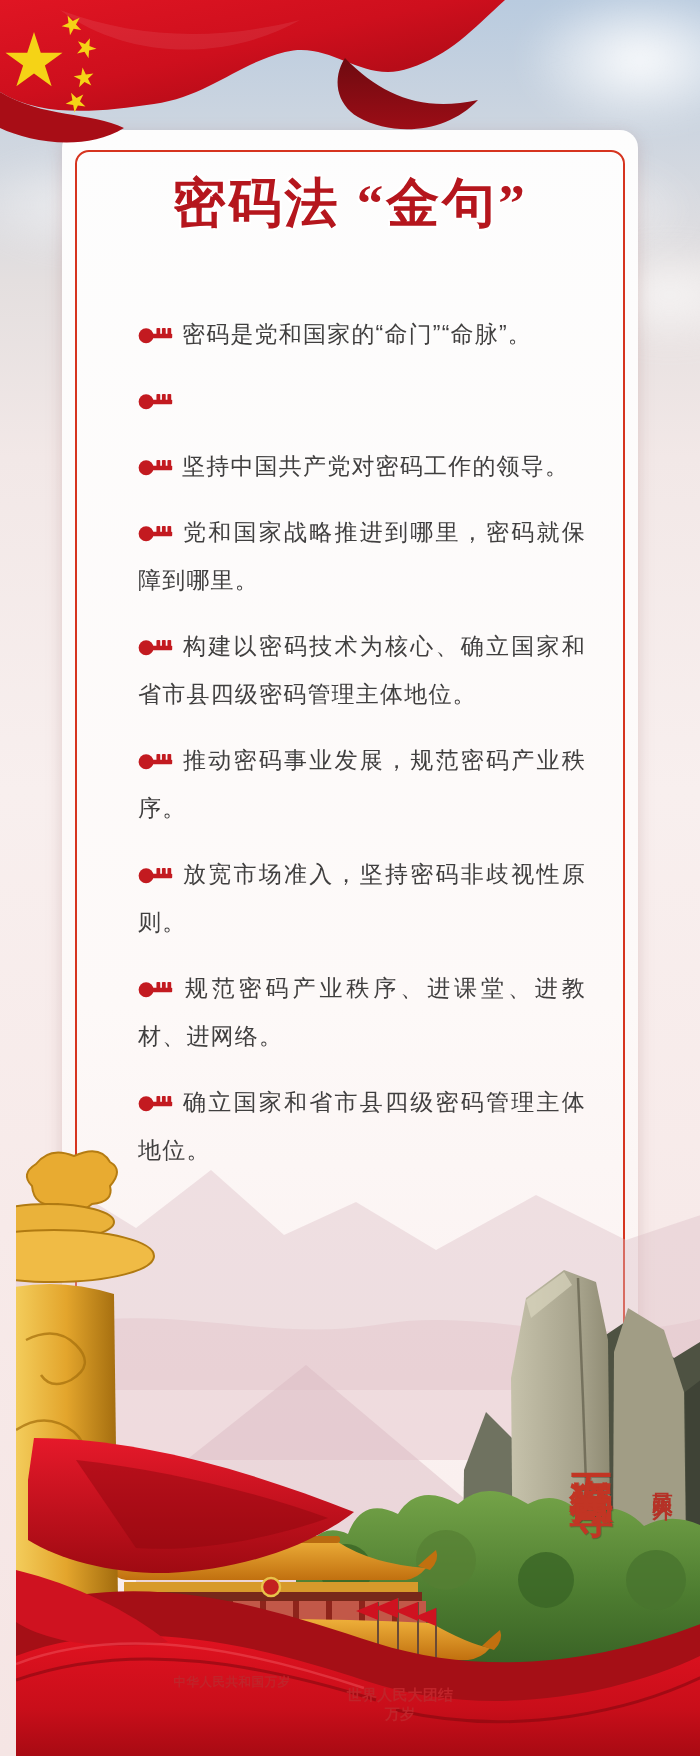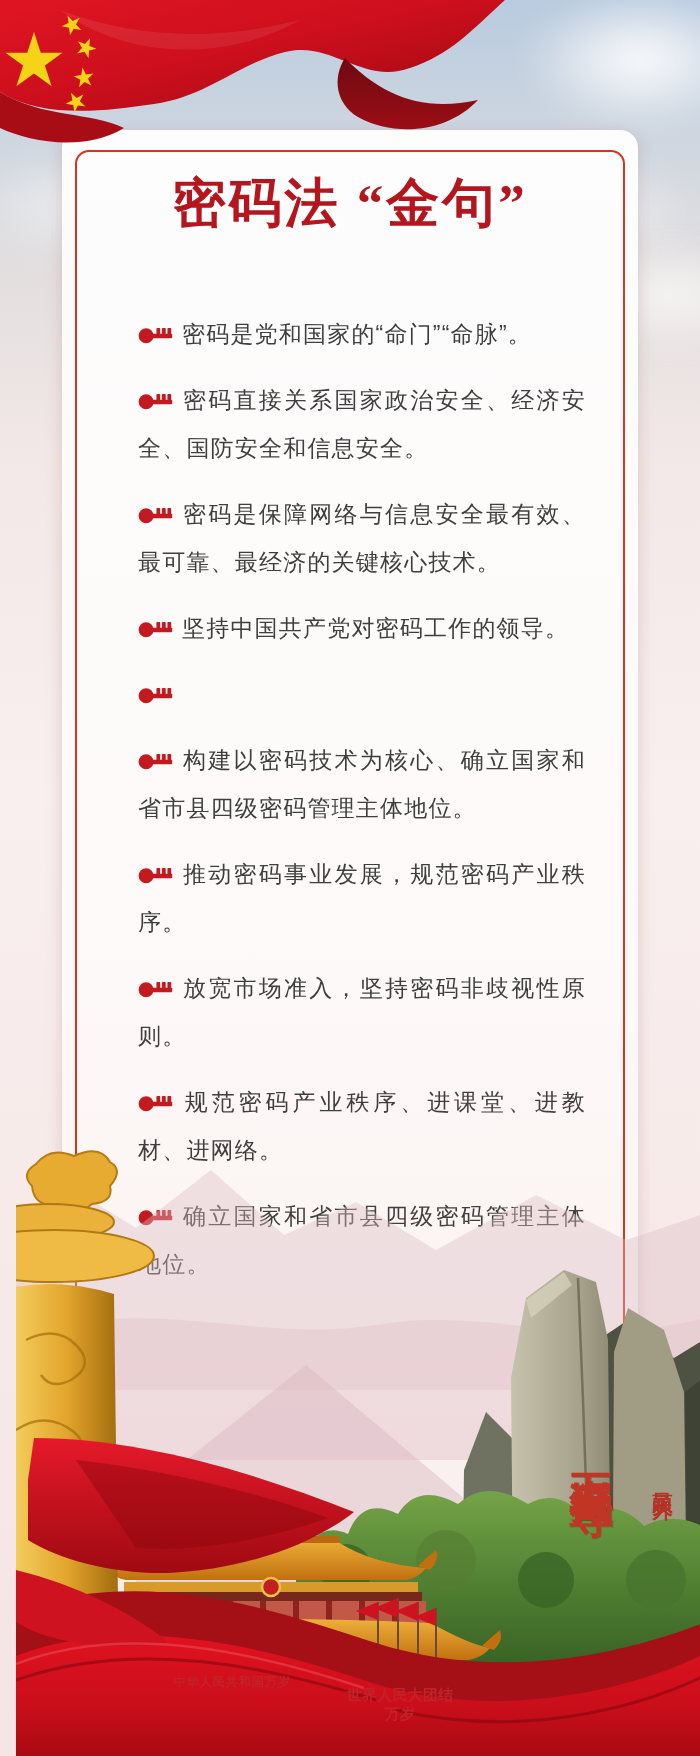--- a/index.html
+++ b/index.html
@@ -105,42 +105,35 @@
             <rect x="20.5" y="4.2" width="4.2" height="7.5" rx="1"></rect>
             <rect x="26.6" y="4.2" width="4.2" height="7.5" rx="1"></rect>
             <rect x="32.7" y="4.2" width="4.2" height="7.5" rx="1"></rect>
           </svg></span><span>密码是党和国家的“命门”“命脉”。</span></li>
     <li><span class="key"><svg viewBox="0 0 40 22" fill="#c31a20">
             <circle cx="9" cy="13" r="8.3"></circle>
             <rect x="14" y="10.6" width="24" height="5" rx="1"></rect>
             <rect x="20.5" y="4.2" width="4.2" height="7.5" rx="1"></rect>
             <rect x="26.6" y="4.2" width="4.2" height="7.5" rx="1"></rect>
             <rect x="32.7" y="4.2" width="4.2" height="7.5" rx="1"></rect>
-          </svg></span><span>密码直接关系国家政治安全、经济安全、国防安全和信息安全。</span></li>
-    <li><span class="key"><svg viewBox="0 0 40 22" fill="#c31a20">
-            <circle cx="9" cy="13" r="8.3"></circle>
-            <rect x="14" y="10.6" width="24" height="5" rx="1"></rect>
-            <rect x="20.5" y="4.2" width="4.2" height="7.5" rx="1"></rect>
-            <rect x="26.6" y="4.2" width="4.2" height="7.5" rx="1"></rect>
-            <rect x="32.7" y="4.2" width="4.2" height="7.5" rx="1"></rect>
-          </svg></span><span>密码是保障网络与信息安全最有效、最可靠、最经济的关键核心技术。</span></li>
+          </svg></span></li>
     <li><span class="key"><svg viewBox="0 0 40 22" fill="#c31a20">
             <circle cx="9" cy="13" r="8.3"></circle>
             <rect x="14" y="10.6" width="24" height="5" rx="1"></rect>
             <rect x="20.5" y="4.2" width="4.2" height="7.5" rx="1"></rect>
             <rect x="26.6" y="4.2" width="4.2" height="7.5" rx="1"></rect>
             <rect x="32.7" y="4.2" width="4.2" height="7.5" rx="1"></rect>
           </svg></span><span>坚持中国共产党对密码工作的领导。</span></li>
     <li><span class="key"><svg viewBox="0 0 40 22" fill="#c31a20">
             <circle cx="9" cy="13" r="8.3"></circle>
             <rect x="14" y="10.6" width="24" height="5" rx="1"></rect>
             <rect x="20.5" y="4.2" width="4.2" height="7.5" rx="1"></rect>
             <rect x="26.6" y="4.2" width="4.2" height="7.5" rx="1"></rect>
             <rect x="32.7" y="4.2" width="4.2" height="7.5" rx="1"></rect>
-          </svg></span></li>
+          </svg></span><span>党和国家战略推进到哪里，密码就保障到哪里。</span></li>
     <li><span class="key"><svg viewBox="0 0 40 22" fill="#c31a20">
             <circle cx="9" cy="13" r="8.3"></circle>
             <rect x="14" y="10.6" width="24" height="5" rx="1"></rect>
             <rect x="20.5" y="4.2" width="4.2" height="7.5" rx="1"></rect>
             <rect x="26.6" y="4.2" width="4.2" height="7.5" rx="1"></rect>
             <rect x="32.7" y="4.2" width="4.2" height="7.5" rx="1"></rect>
           </svg></span><span>构建以密码技术为核心、确立国家和省市县四级密码管理主体地位。</span></li>
     <li><span class="key"><svg viewBox="0 0 40 22" fill="#c31a20">
             <circle cx="9" cy="13" r="8.3"></circle>
             <rect x="14" y="10.6" width="24" height="5" rx="1"></rect>

